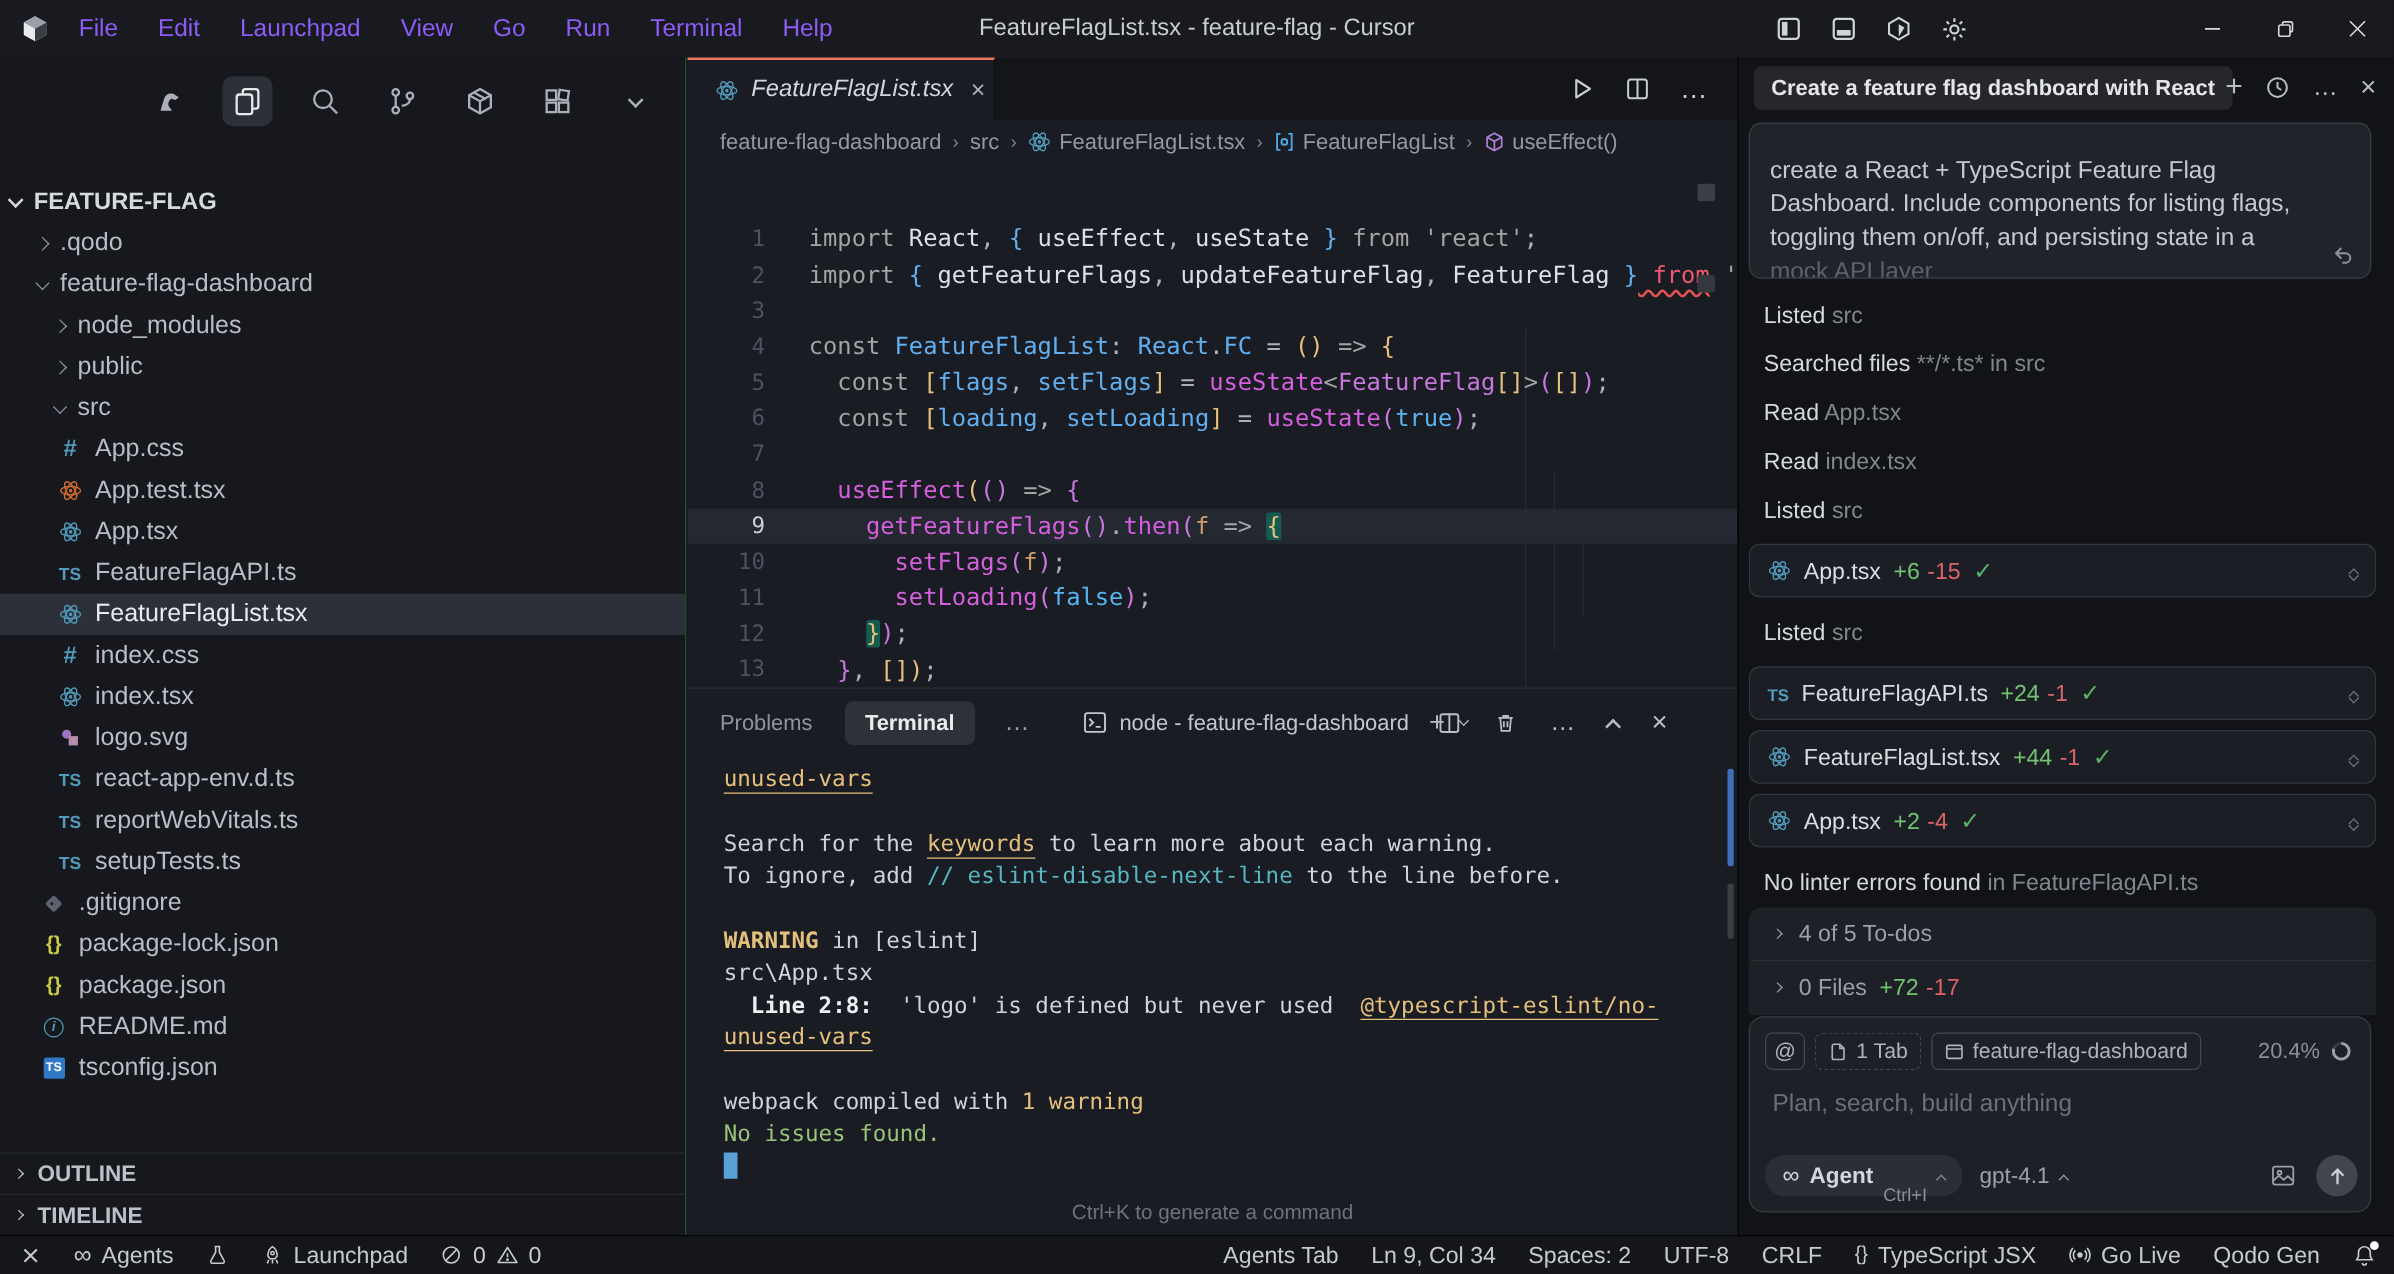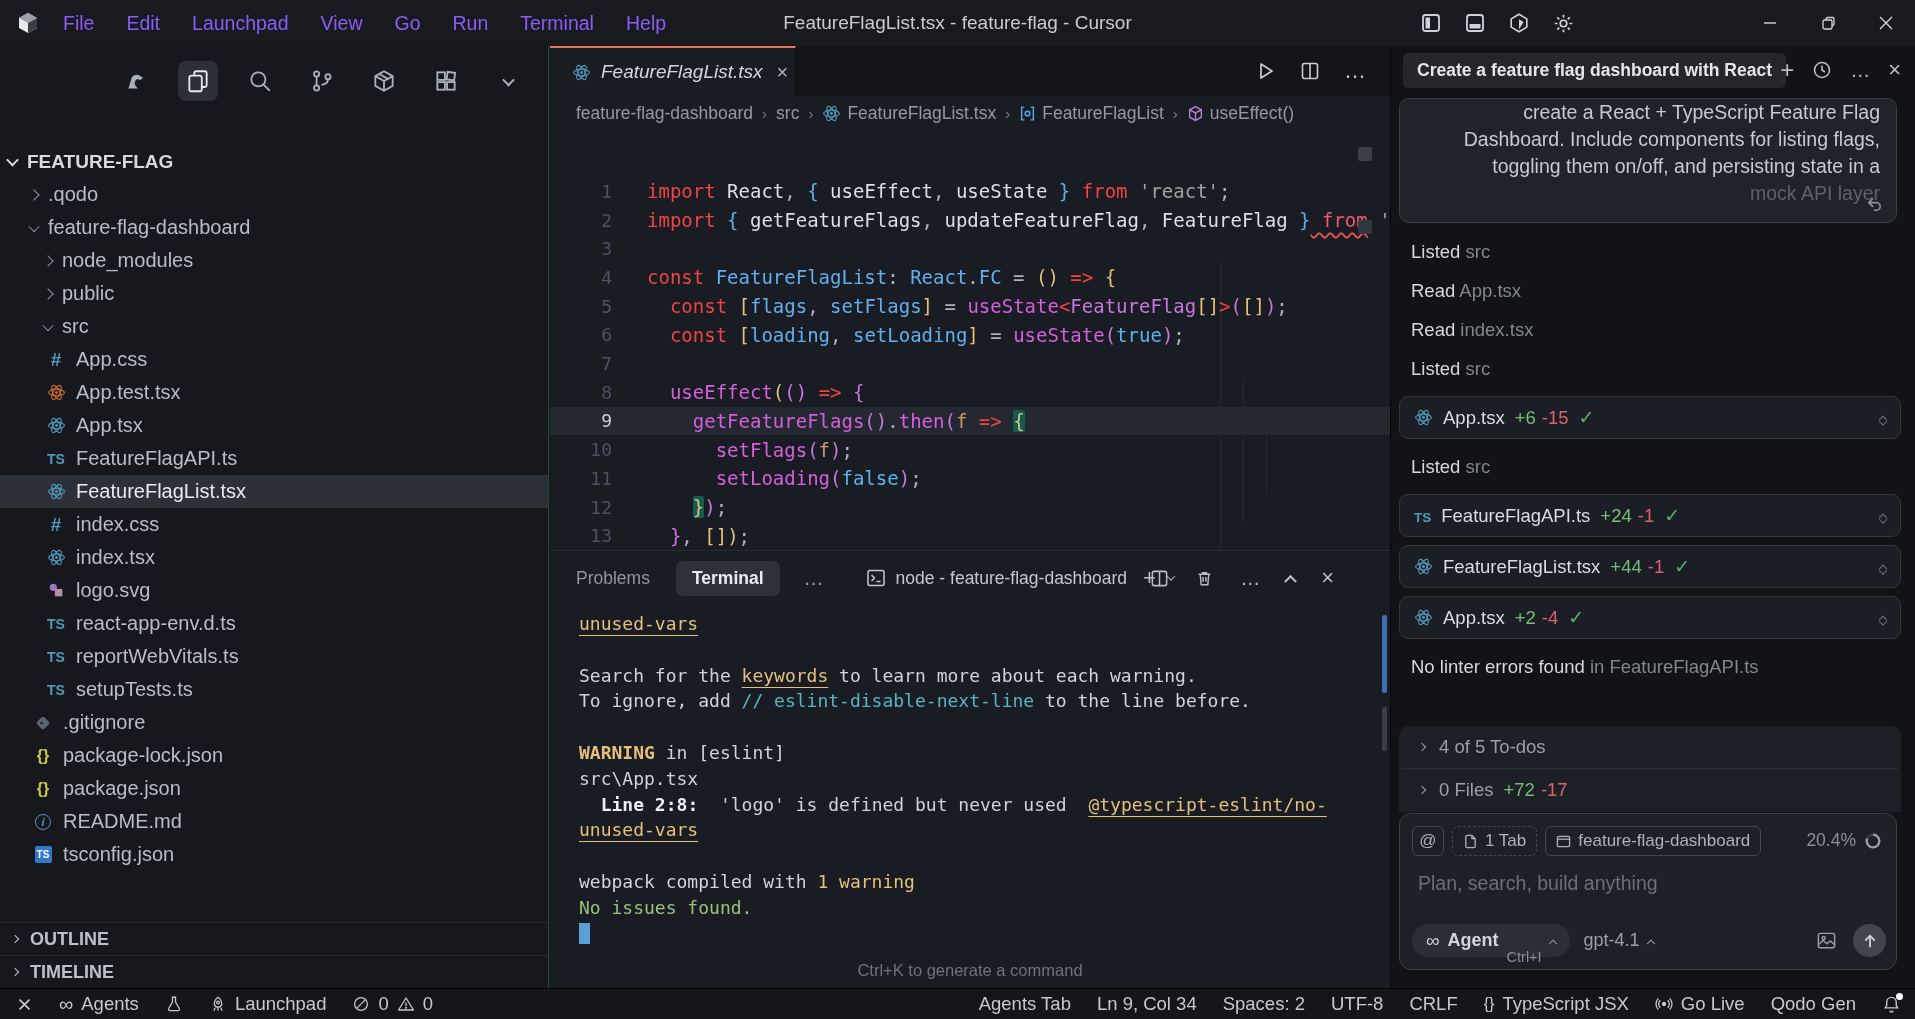--- a/index.html
+++ b/index.html
@@ -52,21 +52,21 @@
   #breadcrumbs { position:absolute; left:26px; top:50px; height:34px; display:flex; align-items:center; gap:9px;
     font-size:17.5px; color:#9399a3; white-space:nowrap; }
   .bc-sep { color:#7b818b; font-size:15px; }
   #code { position:absolute; left:0; top:84px; width:840px; height:420px; overflow:hidden;
     font-family:"DejaVu Sans Mono", monospace; font-size:19px; }
   .code-row { position:absolute; left:0; width:840px; height:28.7px; display:flex; align-items:center; }
   .code-row.active { background:#242831; }
   .gutter { width:62px; text-align:right; color:#4b5262; font-size:18px; flex:none; }
   .code-row.active .gutter { color:#ccd1d9; }
   .code-text { padding-left:35px; white-space:pre; }
-  .tk-kw { color:#ef4444; } .tk-kwsq { color:#ef596f; text-decoration:underline wavy #e45454 2px; text-underline-offset:5px; }
+  .tk-kw { color:#a3a3a3; } .tk-kwsq { color:#ef596f; text-decoration:underline wavy #e45454 2px; text-underline-offset:5px; }
   .tk-w { color:#dcdfe4; } .tk-p { color:#abb2bf; } .tk-var { color:#61afef; } .tk-fn { color:#d55fde; }
   .tk-g1 { color:#e5c07b; } .tk-g2 { color:#c678dd; } .tk-g3 { color:#c678dd; }
   .tk-param { color:#d19a66; } .tk-str { color:#a3a3a3; } .tk-bool { color:#58b4ee; }
   .tk-match { color:#e5c07b; background:#145c50; border-radius:2px; }
   .iguide { position:absolute; width:1px; background:#262a31; }
   .mm-mark { position:absolute; left:808px; width:14px; height:14px; background:#3b3f46; border-radius:2px; }
 
   
   #terminal { position:absolute; left:0; top:504px; width:840px; height:438px; background:#1a1c23; border-top:1px solid #2a2c31; }
   #term-tabs { position:absolute; left:0; top:0; width:100%; height:54px; display:flex; align-items:center; }
@@ -83,21 +83,21 @@
   #term-hint { position:absolute; left:0; bottom:8px; width:100%; text-align:center; font-size:16.5px; color:#6d727b; }
   #term-scroll-blue { position:absolute; right:3px; top:64px; width:5px; height:78px; background:#3f6fb5; border-radius:2px; }
   #term-scroll-gray { position:absolute; right:3px; top:156px; width:5px; height:44px; background:#3b3f45; border-radius:2px; }
 
   
   #chat { position:absolute; left:1390px; top:46px; width:525px; height:942px; background:#121317; border-left:1px solid #050507; }
   #chat-header { position:absolute; left:0; top:0; width:100%; height:48px; display:flex; align-items:center; }
   #chat-title { margin-left:12px; background:#25272d; border-radius:6px; padding:7px 14px; font-size:17.5px; font-weight:bold; color:#e4e6e9; white-space:nowrap; }
   #chat-header-icons { position:absolute; right:14px; display:flex; gap:18px; align-items:center; color:#b9bdc4; }
   #user-msg { position:absolute; left:8px; top:52px; width:498px; height:125px; background:#20232a; border:1px solid #3a3e45;
-    border-radius:10px; padding:0 16px; font-size:19.5px; line-height:27px; color:#c6cad0; overflow:hidden;text-align:right; }
+    border-radius:10px; padding:24px 16px; font-size:19.5px; line-height:27px; color:#c6cad0; overflow:hidden; }
   #user-msg .fade-line { color:#5d6168; }
   #msg-reply { position:absolute; right:12px; bottom:8px; color:#8e939b; }
   #chat-log { position:absolute; left:8px; top:186px; width:502px; height:578px; overflow:hidden; }
   .step { line-height:39px; font-size:18.5px; padding-left:12px; white-space:nowrap; }
   .step .s1 { color:#d5d8dc; } .step .s2 { color:#82878f; }
   .fcard { height:43px; margin:8px 0; background:#1b1e24; border:1px solid #33363d; border-radius:9px;
     display:flex; align-items:center; padding:0 14px; gap:10px; font-size:18.5px; }
   .fcard .fname { color:#d9dce0; } .plus { color:#72c172; } .minus { color:#d9646a; } .check { color:#58b368; font-size:19px; }
   .fcard .updown { margin-left:auto; color:#70757d; display:flex; flex-direction:column; gap:3px; align-items:center; }
   #todos { position:absolute; left:8px; top:680px; width:502px; height:86px; background:#1d2026; border-radius:10px 10px 0 0; }
@@ -570,20 +570,21 @@
       <div>toggling them on/off, and persisting state in a</div>
       <div class="fade-line">mock API layer</div>
       <span id="msg-reply">
           <svg width="19" height="19" viewBox="0 0 20 20" fill="none" stroke="currentColor" stroke-width="1.7">
             <path d="M8 4L4 8l4 4M4 8h8a4 4 0 0 1 0 8h-2" stroke-linecap="round" stroke-linejoin="round"></path>
           </svg>
         </span>
     </div>
     <div id="chat-log">
         <div class="step"><span class="s1">Listed</span><span class="s2"> src</span></div>
+        <div class="step"><span class="s1">Searched files</span><span class="s2"> **/*.ts* in src</span></div>
         <div class="step"><span class="s1">Read</span><span class="s2"> App.tsx</span></div>
         <div class="step"><span class="s1">Read</span><span class="s2"> index.tsx</span></div>
         <div class="step"><span class="s1">Listed</span><span class="s2"> src</span></div>
         <div class="fcard">
           <span>
             <svg width="19" height="19" viewBox="0 0 24 24" fill="none" stroke="#519aba" stroke-width="1.4">
               <circle cx="12" cy="12" r="1.8" fill="#519aba" stroke="none"></circle>
               <ellipse cx="12" cy="12" rx="10" ry="4.2"></ellipse>
               <ellipse cx="12" cy="12" rx="10" ry="4.2" transform="rotate(60 12 12)"></ellipse>
               <ellipse cx="12" cy="12" rx="10" ry="4.2" transform="rotate(120 12 12)"></ellipse>

